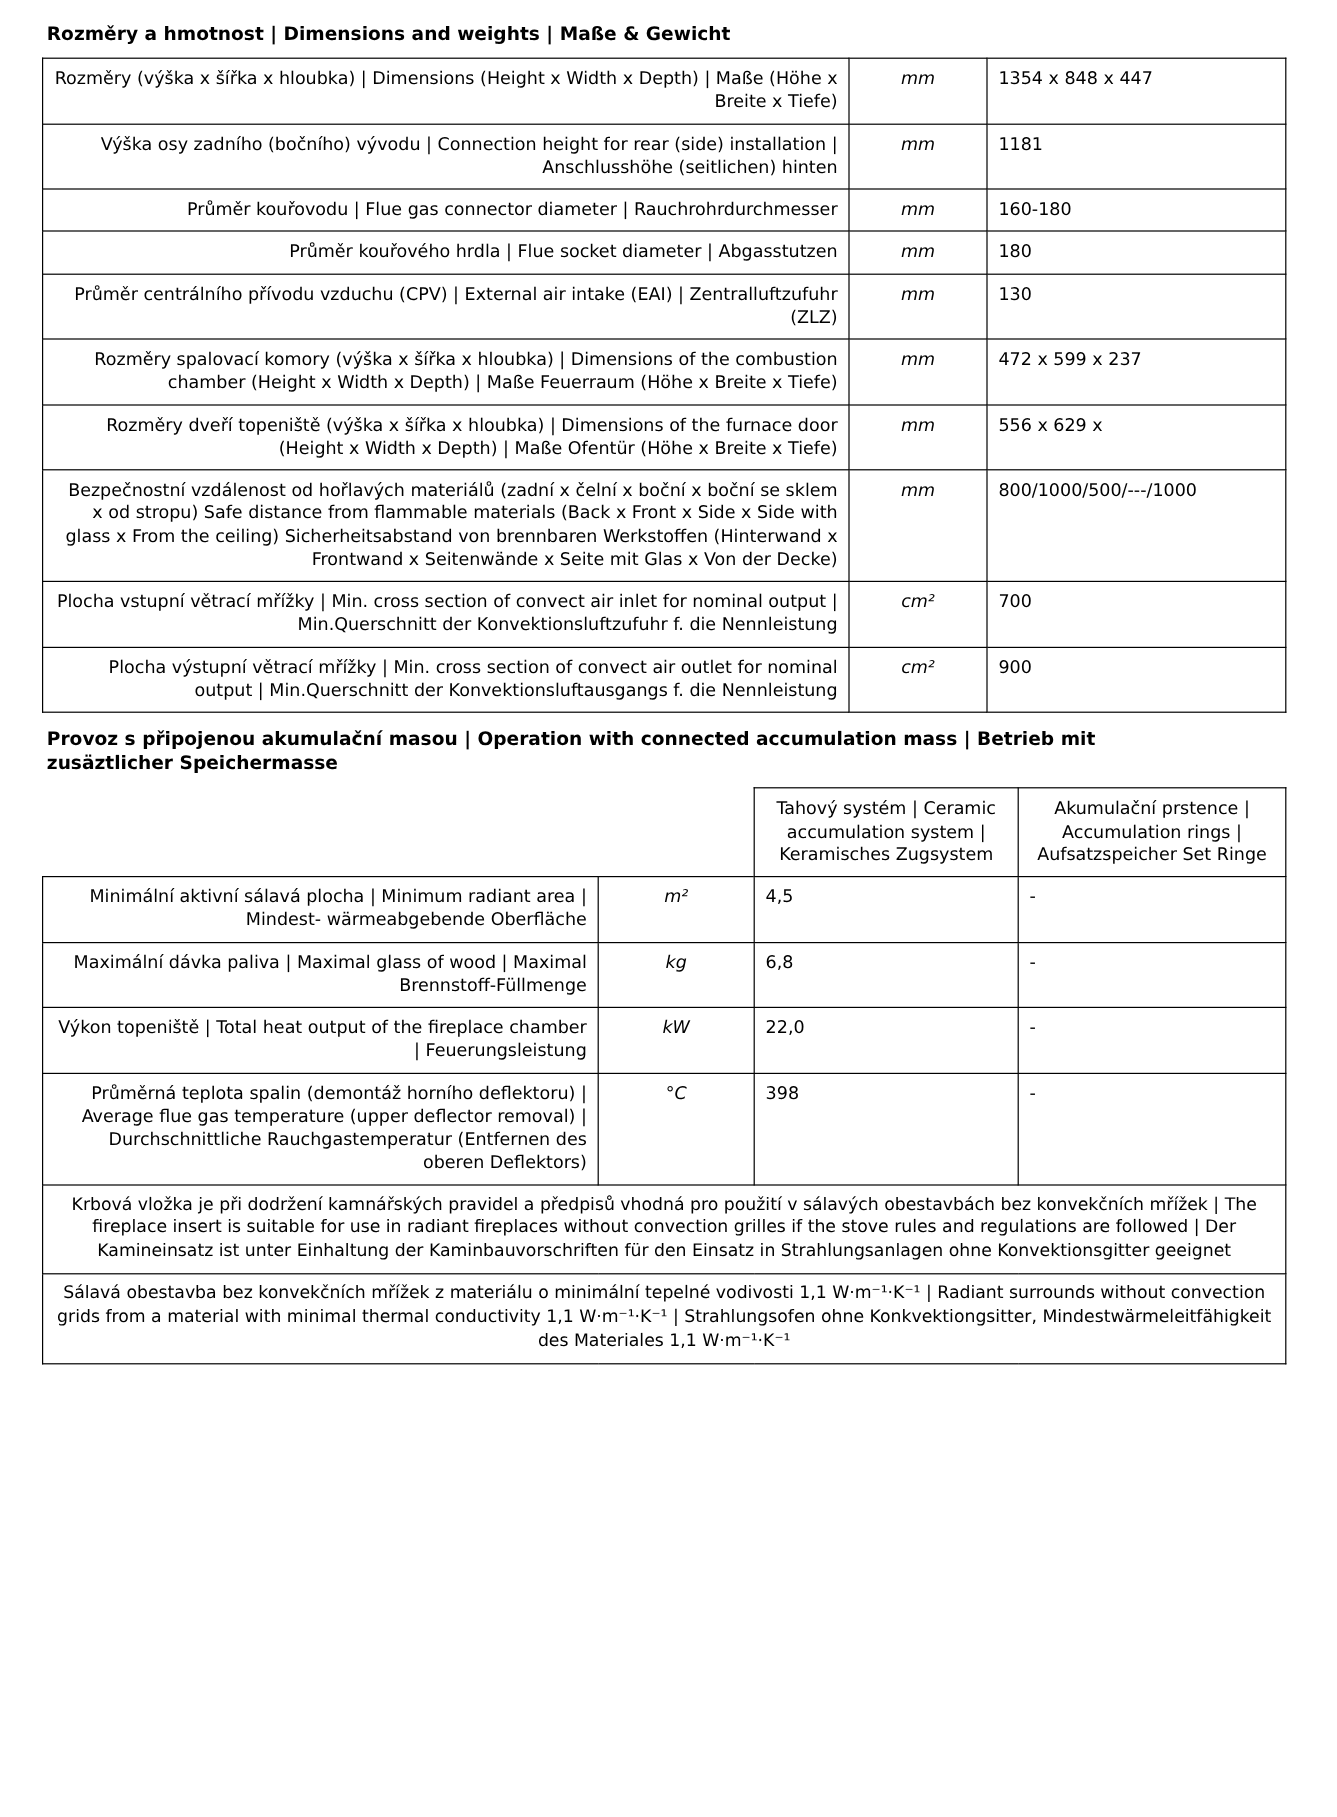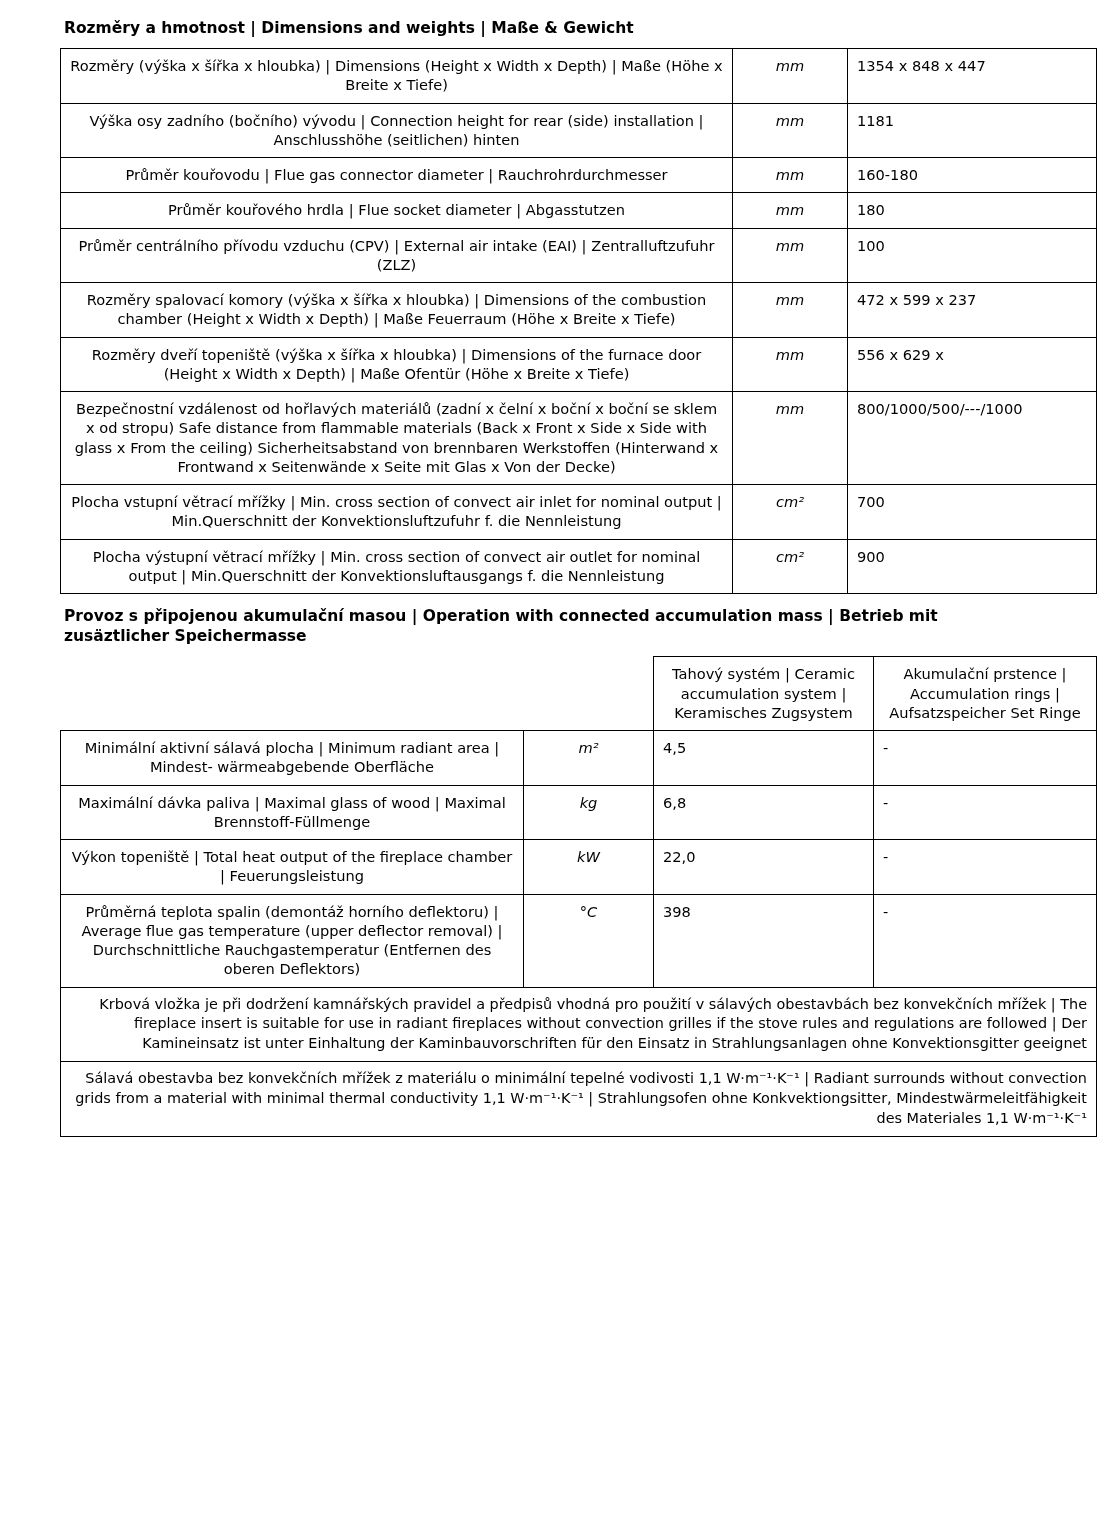--- a/index.html
+++ b/index.html
@@ -10,21 +10,21 @@
   body {
     width: 1114px;
     min-height: 1514px;
     font-family: "DejaVu Sans", sans-serif;
     color: #000000;
     -webkit-font-smoothing: antialiased;
   }
   .page {
     width: 1024px;
     box-sizing: border-box;
-    padding: 14px 36px 10px 60px;
+    padding: 14px 36px 10px 35px;
   }
   h2.section-title {
     font-size: 15.5px;
     font-weight: bold;
     margin: 4px 0 10px 4px;
     line-height: 1.3;
   }
   h2.section-title.second {
     margin: 12px 0 10px 4px;
   }
@@ -43,41 +43,41 @@
   table.t2 col.d4 { width: 223px; }
 
   td {
     border: 1px solid #000000;
     font-size: 14.6px;
     line-height: 1.32;
     padding: 7px 9px 8px 9px;
     vertical-align: top;
   }
   td.label {
-    text-align: center;
+    text-align: right;
   }
   td.unit {
     text-align: center;
     font-style: italic;
   }
   td.val {
     text-align: left;
   }
   td.hdr {
     text-align: center;
     vertical-align: top;
   }
   table.t2 td.corner {
     border: none;
   }
   table.t2 td.corner-unit {
     border: none;
   }
   td.note {
-    text-align: right;
+    text-align: center;
     font-size: 14.4px;
     line-height: 1.36;
   }
 </style>
 </head>
 <body>
 
 <div class="page">
 
   <h2 class="section-title">Rozměry a hmotnost | Dimensions and weights | Maße &amp; Gewicht</h2>
@@ -105,21 +105,21 @@
         <td class="val">160-180</td>
       </tr>
       <tr>
         <td class="label">Průměr kouřového hrdla | Flue socket diameter | Abgasstutzen</td>
         <td class="unit">mm</td>
         <td class="val">180</td>
       </tr>
       <tr>
         <td class="label">Průměr centrálního přívodu vzduchu (CPV) | External air intake (EAI) | Zentralluftzufuhr (ZLZ)</td>
         <td class="unit">mm</td>
-        <td class="val">100</td>
+        <td class="val">130</td>
       </tr>
       <tr>
         <td class="label">Rozměry spalovací komory (výška x šířka x hloubka) | Dimensions of the combustion chamber (Height x Width x Depth) | Maße Feuerraum (Höhe x Breite x Tiefe)</td>
         <td class="unit">mm</td>
         <td class="val">472 x 599 x 237</td>
       </tr>
       <tr>
         <td class="label">Rozměry dveří topeniště (výška x šířka x hloubka) | Dimensions of the furnace door (Height x Width x Depth) | Maße Ofentür (Höhe x Breite x Tiefe)</td>
         <td class="unit">mm</td>
         <td class="val">556 x 629 x</td>

